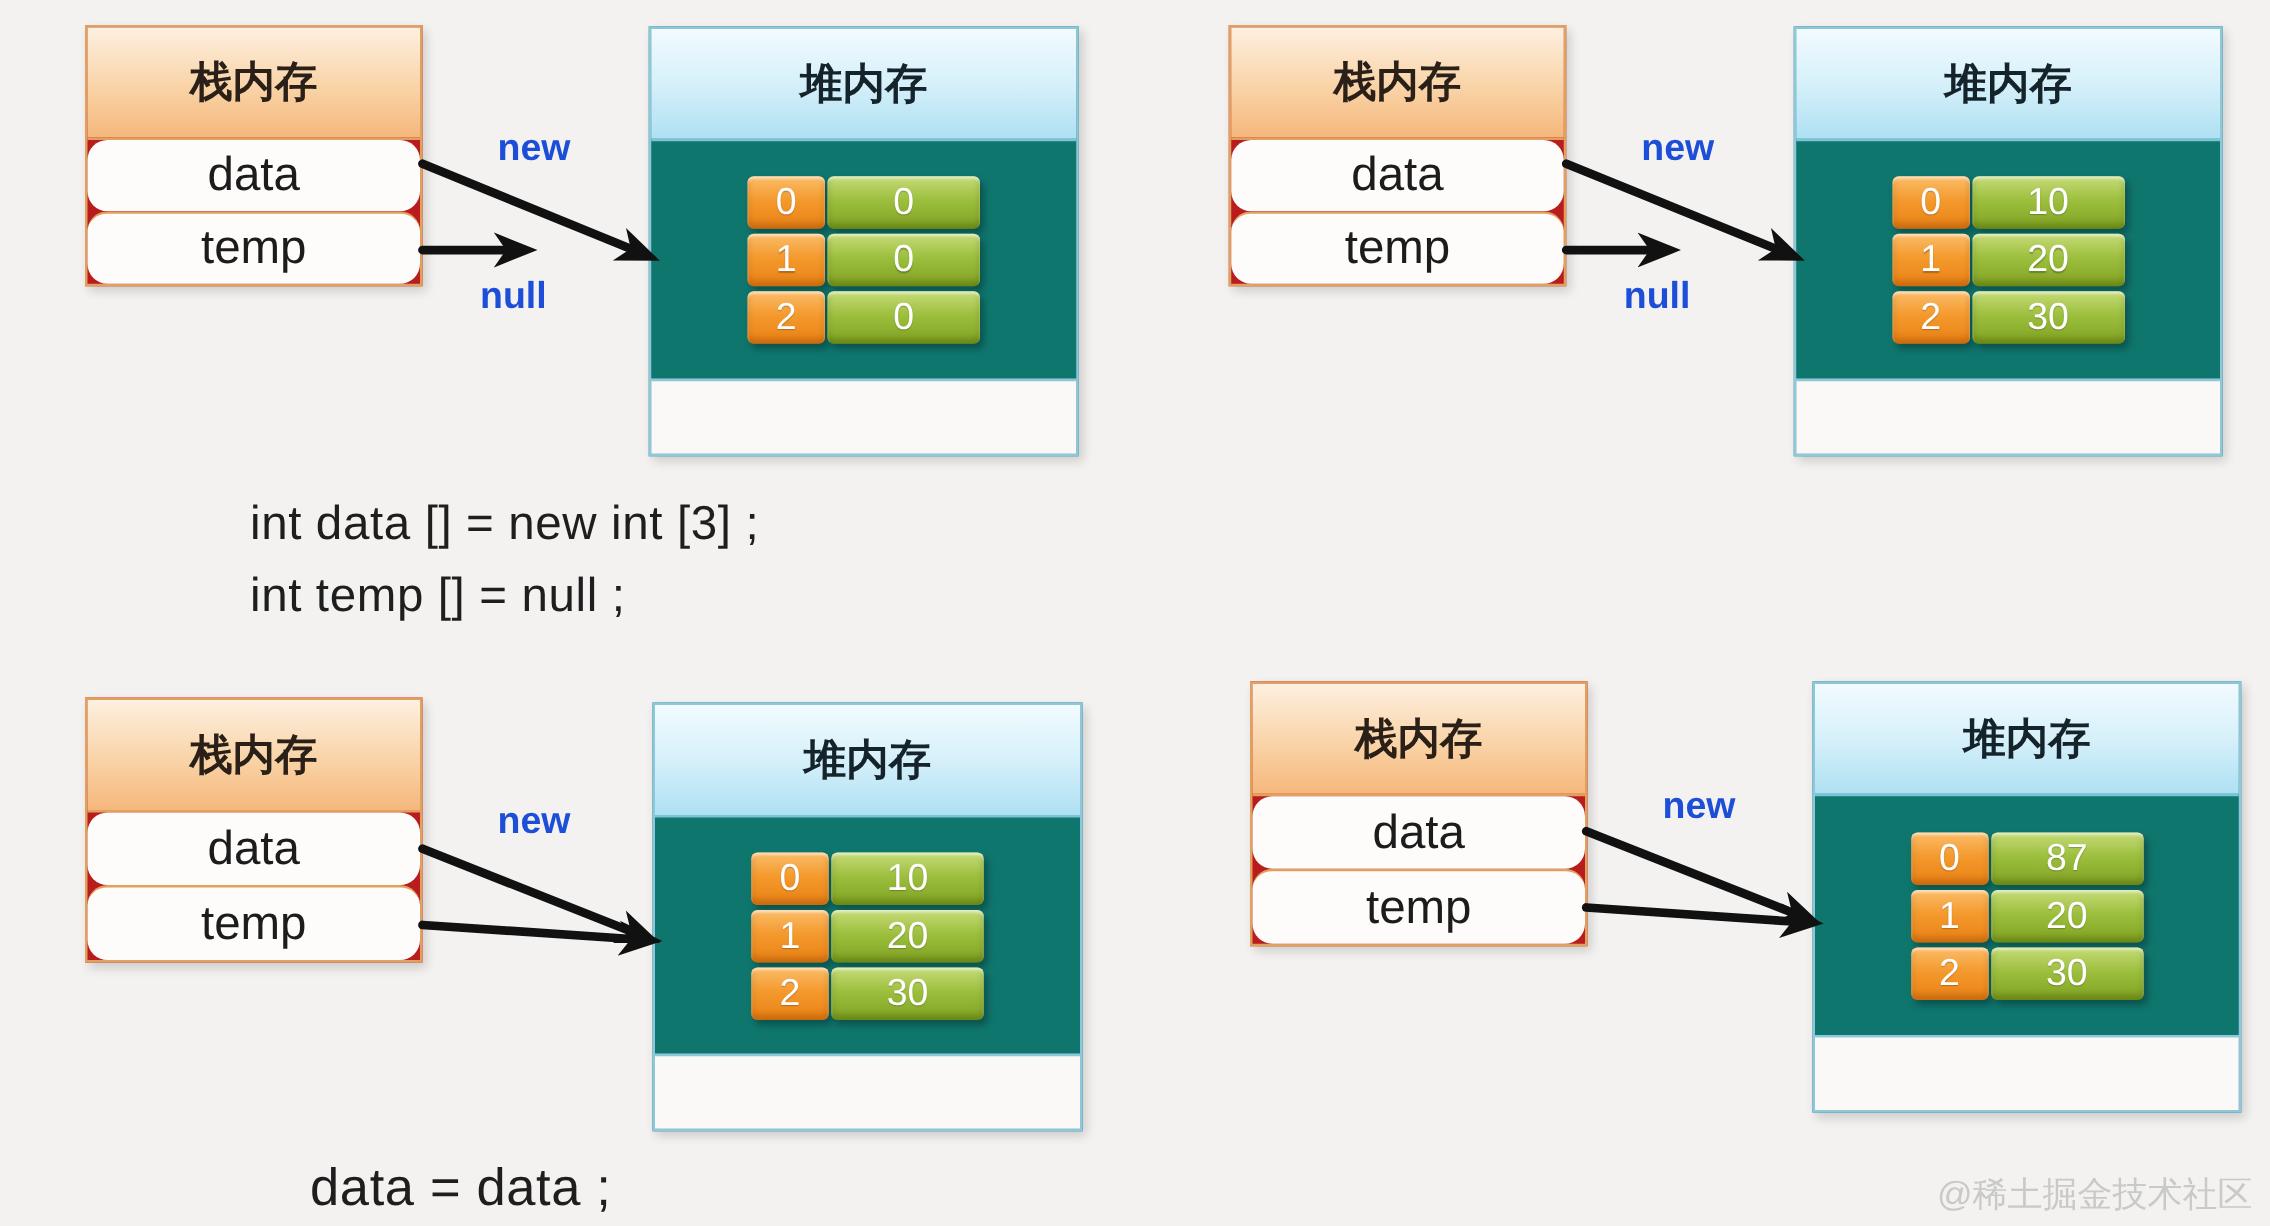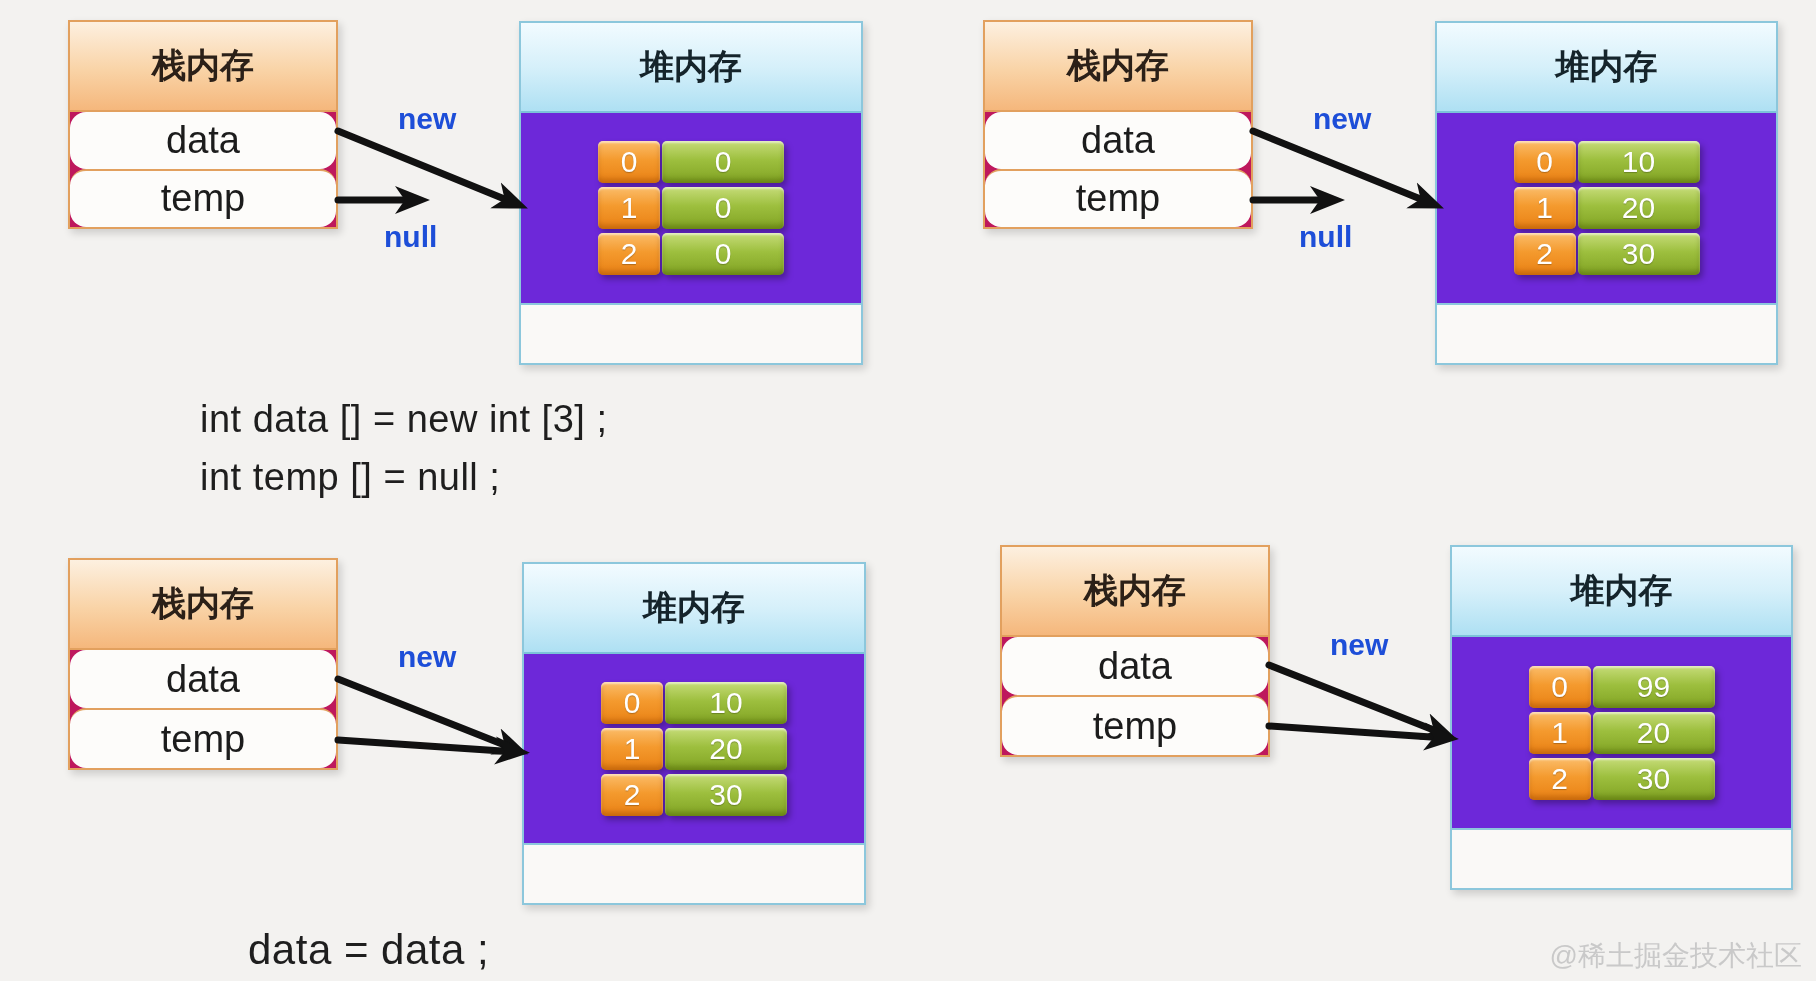--- a/index.html
+++ b/index.html
@@ -3,38 +3,38 @@
 <meta charset="utf-8">
 <style>
   html,body { margin:0; padding:0; }
   .stage {
     position:relative; width:1816px; height:981px;
     background:#f3f2f0; overflow:hidden;
     font-family:"Liberation Sans", sans-serif;
   }
   
   .stack-box {
-    position:absolute; border:2px solid #e2a05e; background:#be185d;
+    position:absolute; border:2px solid #e2a05e; background:#b91c1c;
     box-shadow:3px 4px 8px rgba(0,0,0,0.16);
     display:flex; flex-direction:column; box-sizing:border-box;
   }
   .stack-header {
     height:88px; flex:none; display:flex; align-items:center; justify-content:center;
     font-weight:bold; font-size:34px; color:#2b2018;
     background:linear-gradient(180deg,#fdf0e0 0%,#f9d3a6 55%,#f5b77c 100%);
     border-bottom:2px solid #e2a05e;
   }
   .stack-row {
     flex:1; display:flex; align-items:center; justify-content:center;
     font-size:38px; color:#1c1c1c; background:#fdfcfa;border-radius:16px;
   }
   .stack-row + .stack-row { border-top:2px solid #e2a05e; }
   
   .heap-box {
-    position:absolute; border:2px solid #8cc7dc; background:#6d28d9;
+    position:absolute; border:2px solid #8cc7dc; background:#0f766e;
     box-shadow:3px 4px 8px rgba(0,0,0,0.16);
     display:flex; flex-direction:column; box-sizing:border-box;
   }
   .heap-header {
     height:88px; flex:none; display:flex; align-items:center; justify-content:center;
     font-weight:bold; font-size:34px; color:#15242b;
     background:linear-gradient(180deg,#f2fbff 0%,#d6f0fa 50%,#aee0f3 100%);
     border-bottom:2px solid #7cc2d9;
   }
   .heap-body { flex:1; display:flex; align-items:center; justify-content:center; }
@@ -167,21 +167,21 @@
     <div class="stack-header">栈内存</div>
     <div class="stack-row">data</div>
     <div class="stack-row">temp</div>
   </div>
   <div class="heap-box" style="left:1450px; top:545px; width:343px; height:345px;">
     <div class="heap-header">堆内存</div>
     <div class="heap-body">
       <div class="array">
         <div class="array-row">
           <span class="chip idx">0</span>
-          <span class="chip val">99</span>
+          <span class="chip val">87</span>
         </div>
         <div class="array-row">
           <span class="chip idx">1</span>
           <span class="chip val">20</span>
         </div>
         <div class="array-row">
           <span class="chip idx">2</span>
           <span class="chip val">30</span>
         </div>
       </div>

